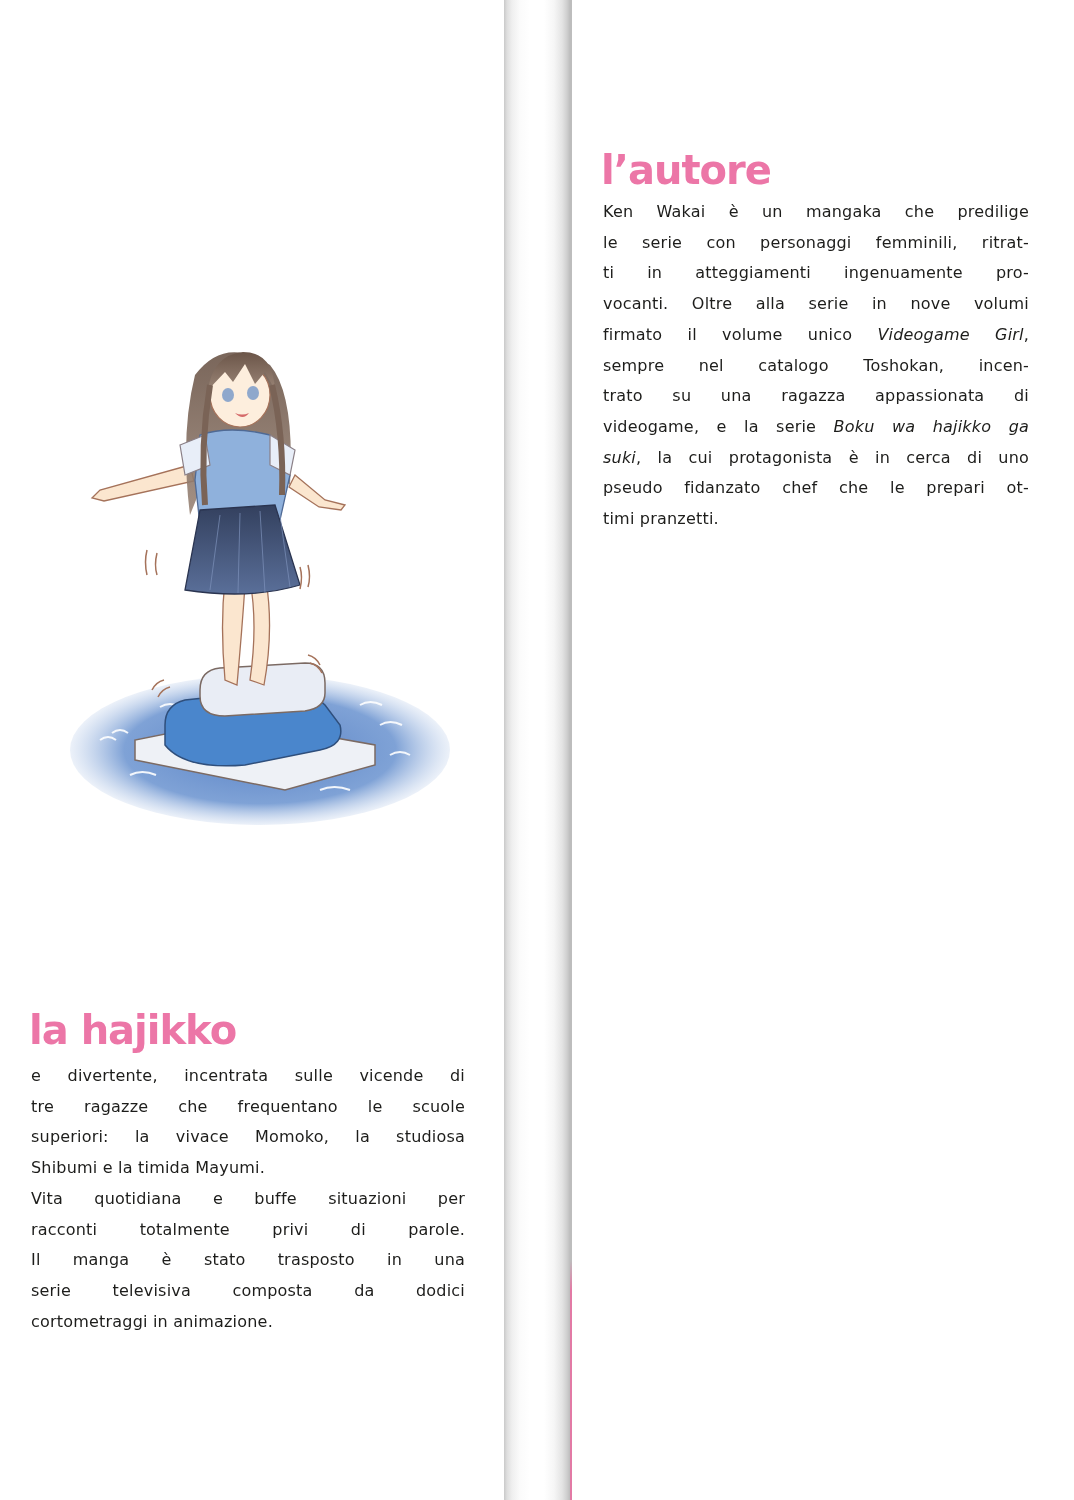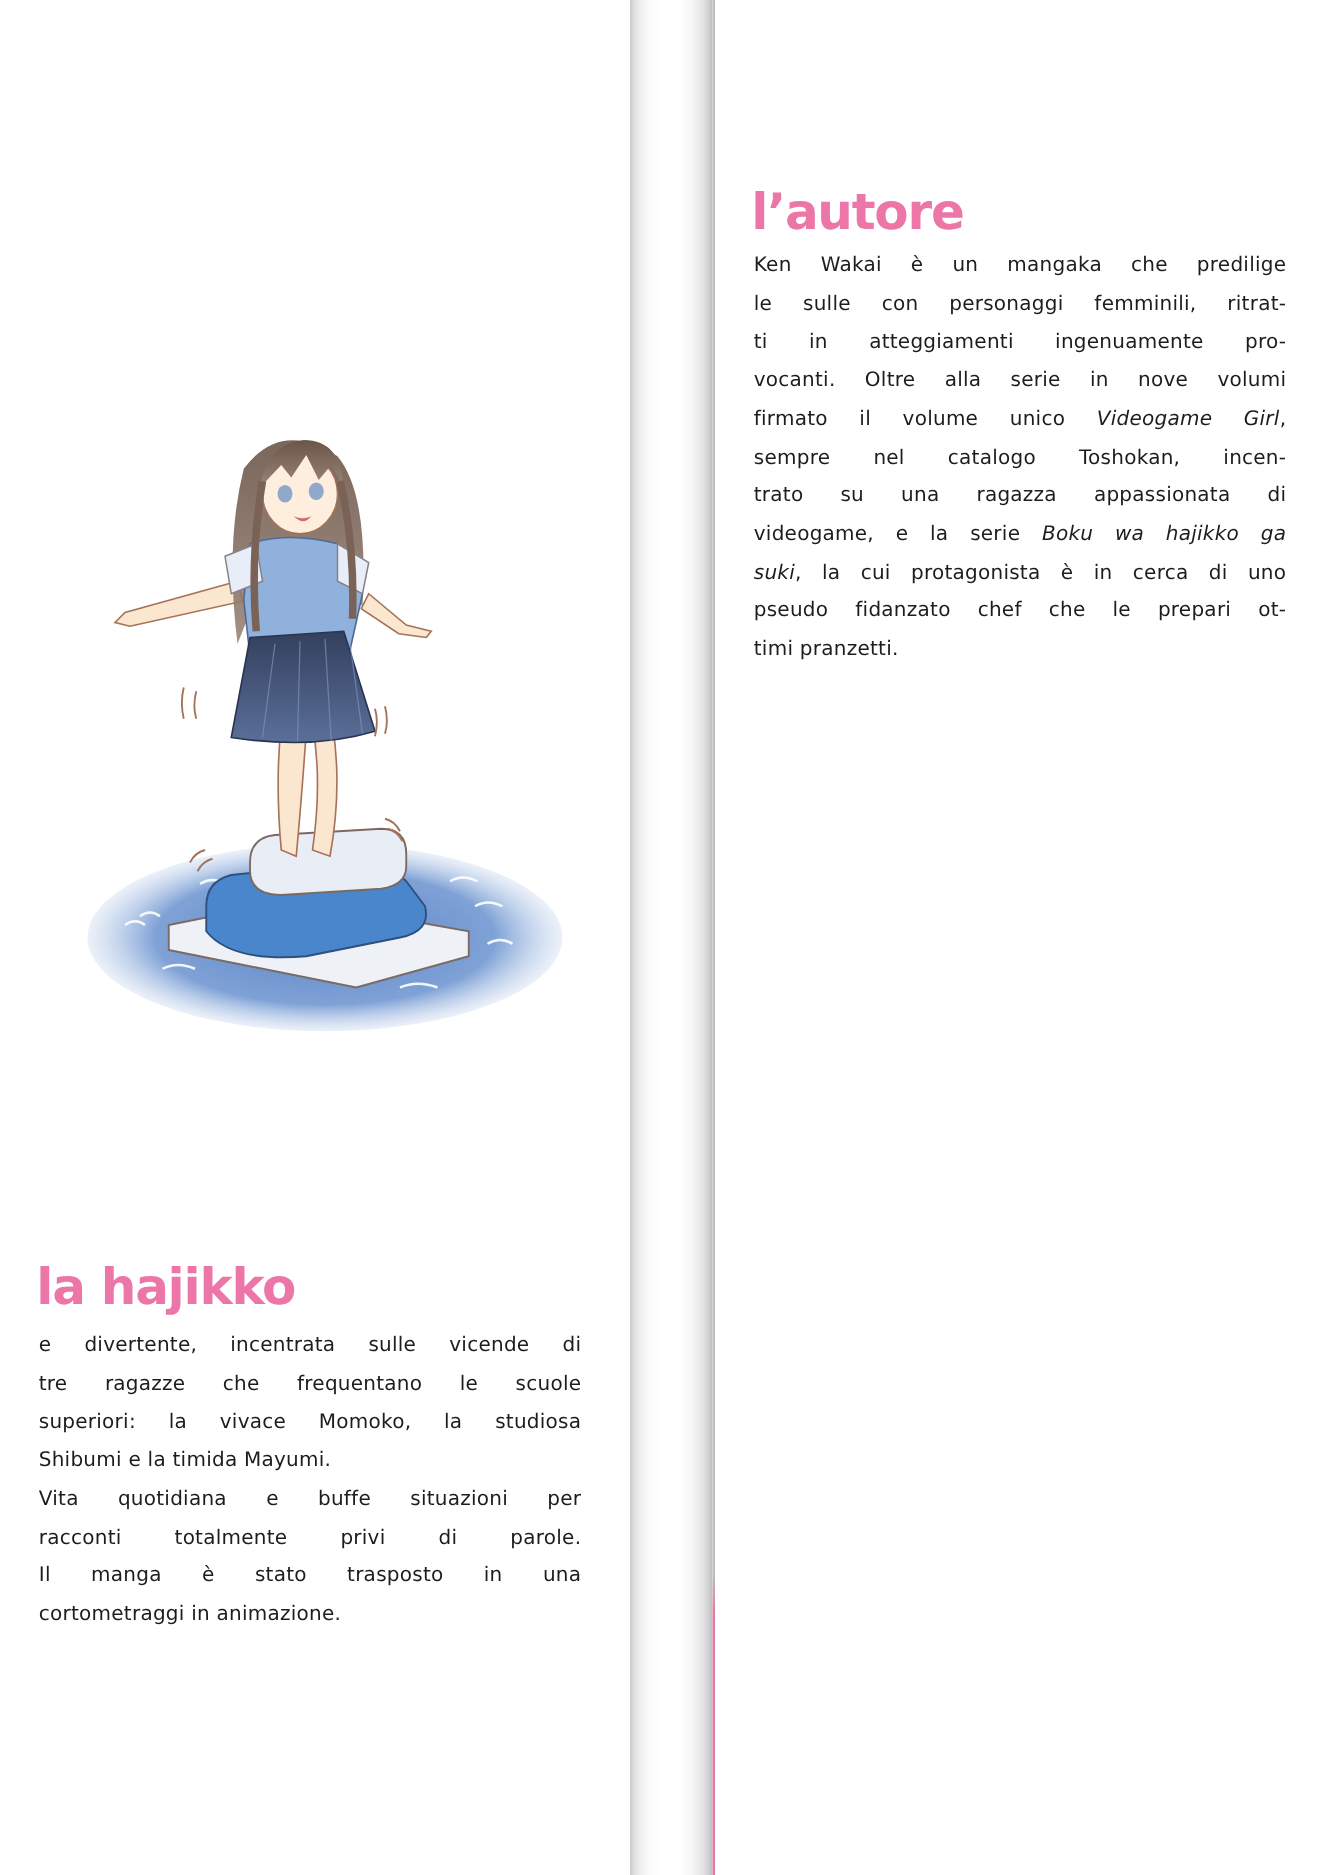--- a/index.html
+++ b/index.html
@@ -132,36 +132,37 @@
           <path d="M98 362 q4 -8 12 -10"></path>
         <path d="M248 320 q8 2 12 10"></path>
           <path d="M250 328 q8 2 12 10"></path>
       </g>
     </svg>
   </div>
 
   <div id="autore-heading" class="heading">l’autore</div>
   <div id="autore-body" class="body-text">
       <span class="line"><span>Ken Wakai è un mangaka che predilige</span></span>
-      <span class="line"><span>le sulle con personaggi femminili, ritrat-</span></span>
+      <span class="line"><span>le serie con personaggi femminili, ritrat-</span></span>
       <span class="line"><span>ti in atteggiamenti ingenuamente pro-</span></span>
       <span class="line"><span>vocanti. Oltre alla serie in nove volumi</span></span>
       <span class="line"><span>firmato il volume unico </span><em>Videogame Girl</em><span>,</span></span>
       <span class="line"><span>sempre nel catalogo Toshokan, incen-</span></span>
       <span class="line"><span>trato su una ragazza appassionata di</span></span>
       <span class="line"><span>videogame, e la serie </span><em>Boku wa hajikko ga</em></span>
       <span class="line"><em>suki</em><span>, la cui protagonista è in cerca di uno</span></span>
       <span class="line"><span>pseudo fidanzato chef che le prepari ot-</span></span>
       <span class="line last"><span>timi pranzetti.</span></span>
     </div>
 
   <div id="storia-heading" class="heading">la hajikko</div>
   <div id="storia-body" class="body-text">
       <span class="line"><span>e divertente, incentrata sulle vicende di</span></span>
       <span class="line"><span>tre ragazze che frequentano le scuole</span></span>
       <span class="line"><span>superiori: la vivace Momoko, la studiosa</span></span>
       <span class="line last"><span>Shibumi e la timida Mayumi.</span></span>
       <span class="line"><span>Vita quotidiana e buffe situazioni per</span></span>
       <span class="line"><span>racconti totalmente privi di parole.</span></span>
       <span class="line"><span>Il manga è stato trasposto in una</span></span>
+      <span class="line"><span>serie televisiva composta da dodici</span></span>
       <span class="line last"><span>cortometraggi in animazione.</span></span>
     </div>
 </div>
 
 </body></html>

